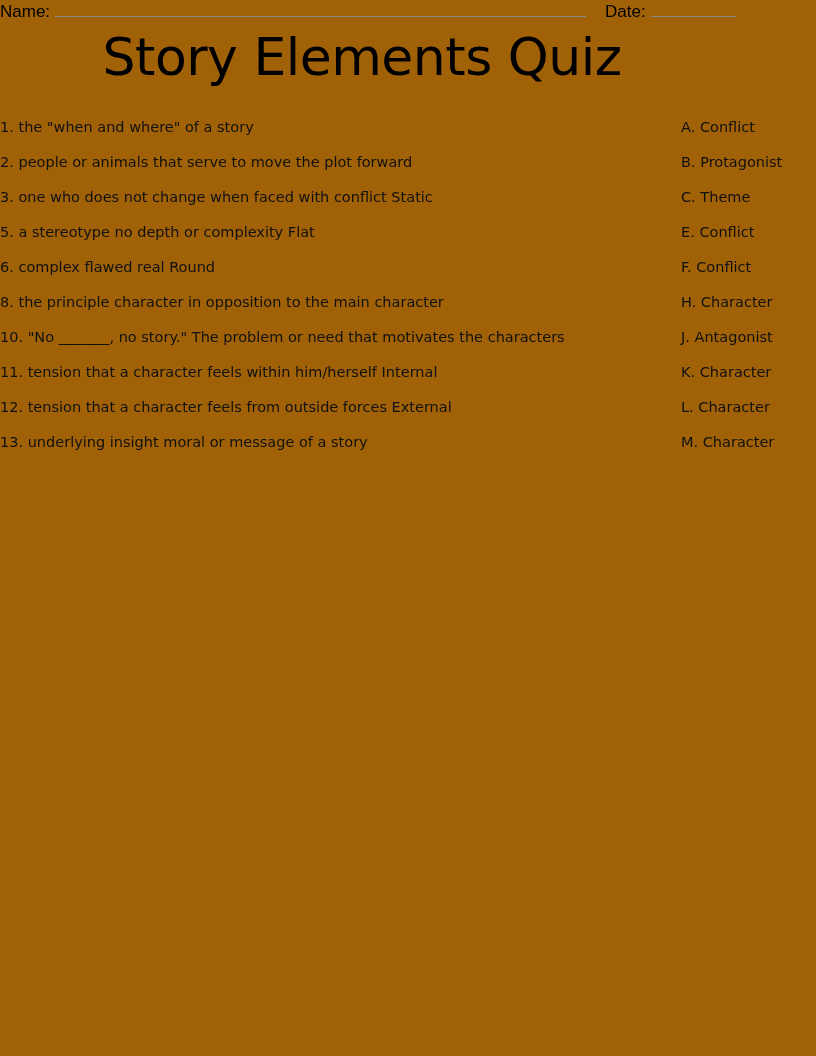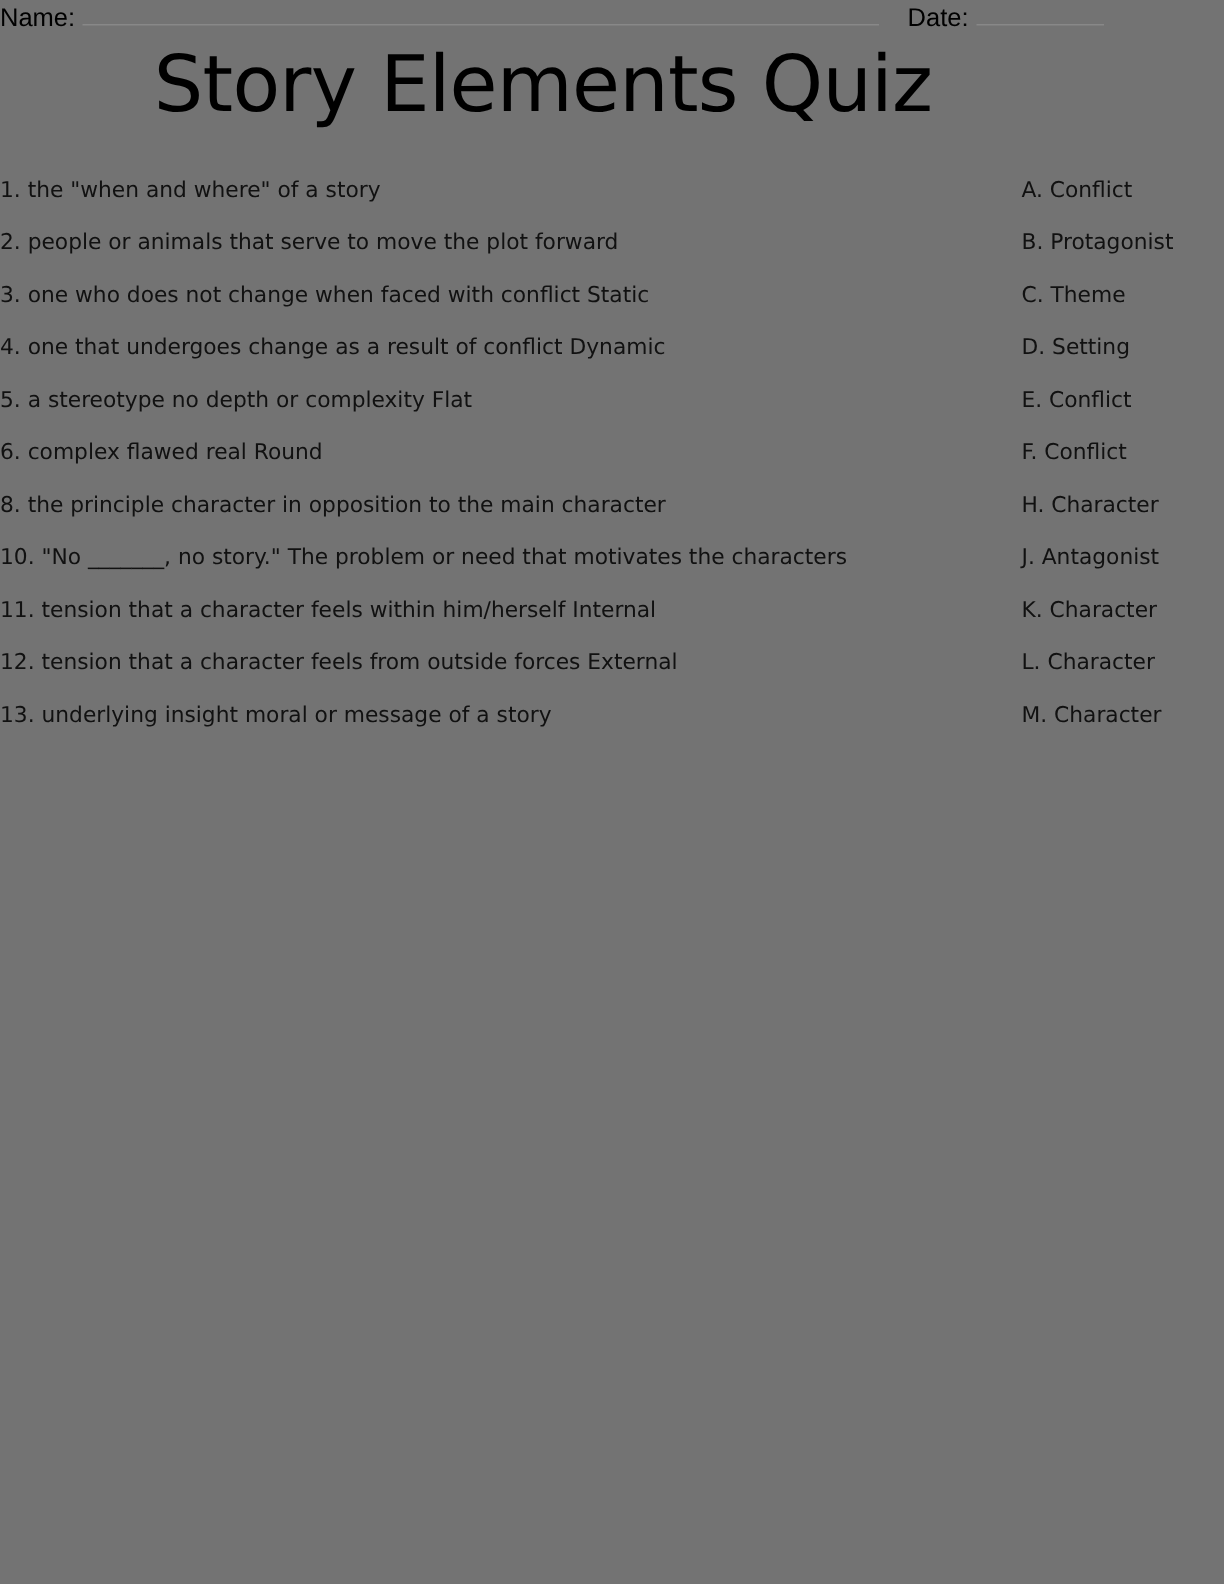--- a/index.html
+++ b/index.html
@@ -4,21 +4,21 @@
 <style>
   html, body {
     margin: 0;
     padding: 0;
     background: #ffffff;
   }
   .page {
     position: relative;
     width: 816px;
     height: 1056px;
-    background: #737373;
+    background: #a16207;
     overflow: hidden;
     font-family: "DejaVu Sans", sans-serif;
     color: #000000;
   }
 
   
   .name-date-row {
     position: absolute;
     left: 0;
     top: 0;
@@ -122,24 +122,20 @@
     <div class="match-row">
       <span class="question-text">2. people or animals that serve to move the plot forward</span>
       <span class="answer-text">B. Protagonist</span>
     </div>
 
     <div class="match-row">
       <span class="question-text">3. one who does not change when faced with conflict Static</span>
       <span class="answer-text">C. Theme</span>
     </div>
 
-    <div class="match-row">
-      <span class="question-text">4. one that undergoes change as a result of conflict Dynamic</span>
-      <span class="answer-text">D. Setting</span>
-    </div>
 
     <div class="match-row">
       <span class="question-text">5. a stereotype no depth or complexity Flat</span>
       <span class="answer-text">E. Conflict</span>
     </div>
 
     <div class="match-row">
       <span class="question-text">6. complex flawed real Round</span>
       <span class="answer-text">F. Conflict</span>
     </div>

